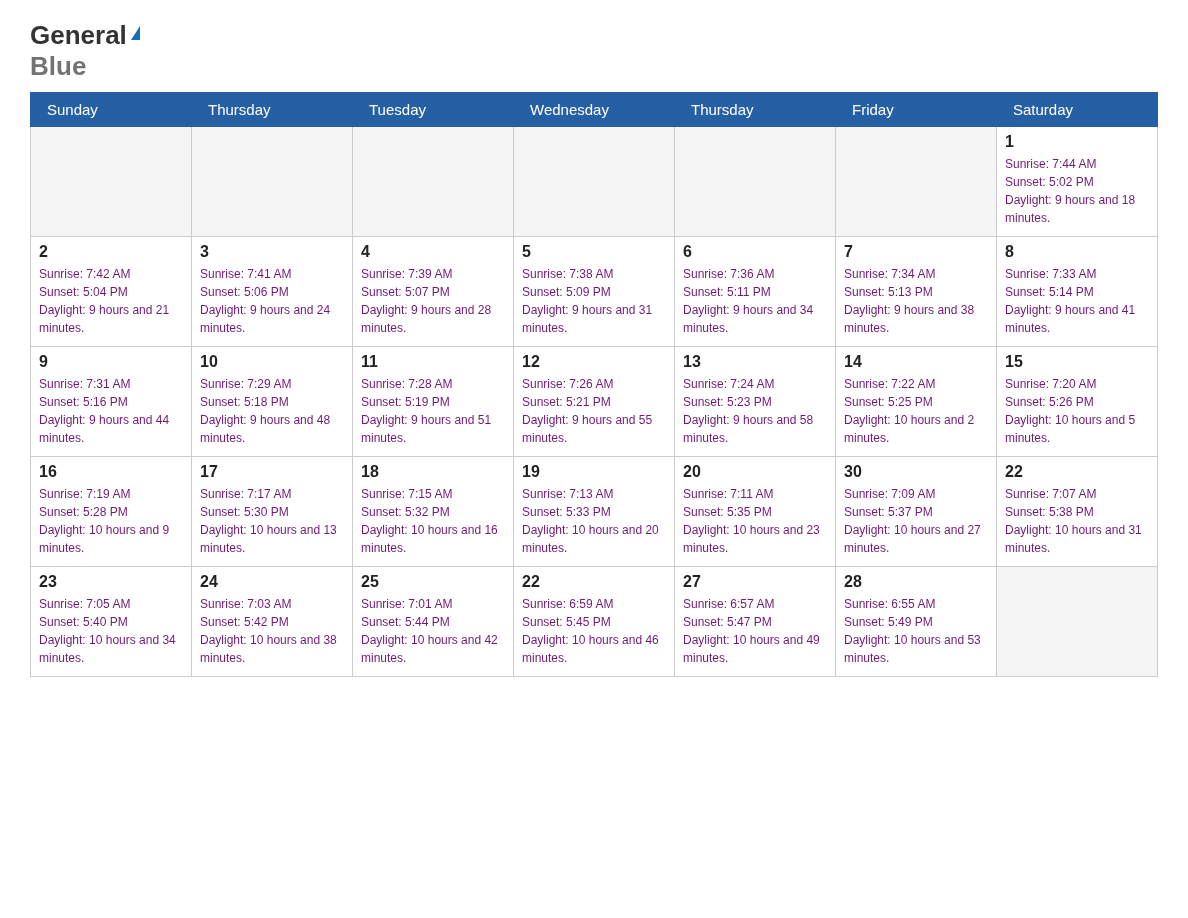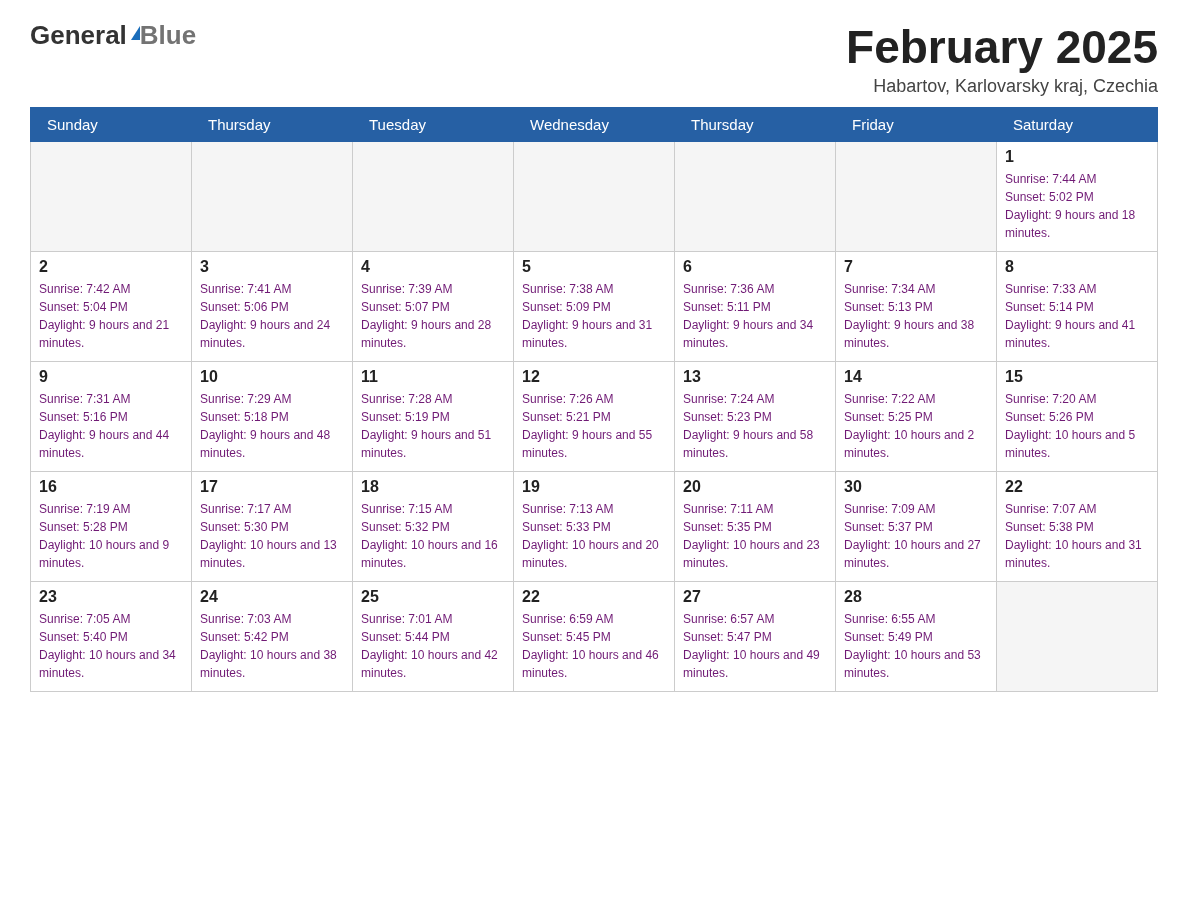--- a/index.html
+++ b/index.html
@@ -64,21 +64,21 @@
       font-size: 12px;
       color: #701a75;
       line-height: 1.5;
     }
     .logo-wrapper {
       display: flex;
       align-items: center;
     }
     .logo-lines {
       display: flex;
-      flex-direction: row;
+      flex-direction: column;
       justify-content: flex-end;
     }
     .logo-line1 {
       font-size: 26px;
       font-weight: bold;
       color: #333;
       display: flex;
       align-items: center;
     }
     .logo-line2 {
@@ -105,24 +105,20 @@
 <div class="header-area">
   <div class="logo-wrapper">
     <div class="logo-lines">
       <div class="logo-line1">
         <span>General</span>
           <span class="arrow-shape"></span>
       </div>
       <div class="logo-line2">Blue</div>
     </div>
   </div>
-  <div class="title-area">
-    <div class="month-year">February 2025</div>
-    <div class="location">Habartov, Karlovarsky kraj, Czechia</div>
-  </div>
 </div>
 
 <table class="calendar">
   <thead>
     <tr>
     <th>Sunday</th>
         <th>Thursday</th>
         <th>Tuesday</th>
         <th>Wednesday</th>
         <th>Thursday</th>

